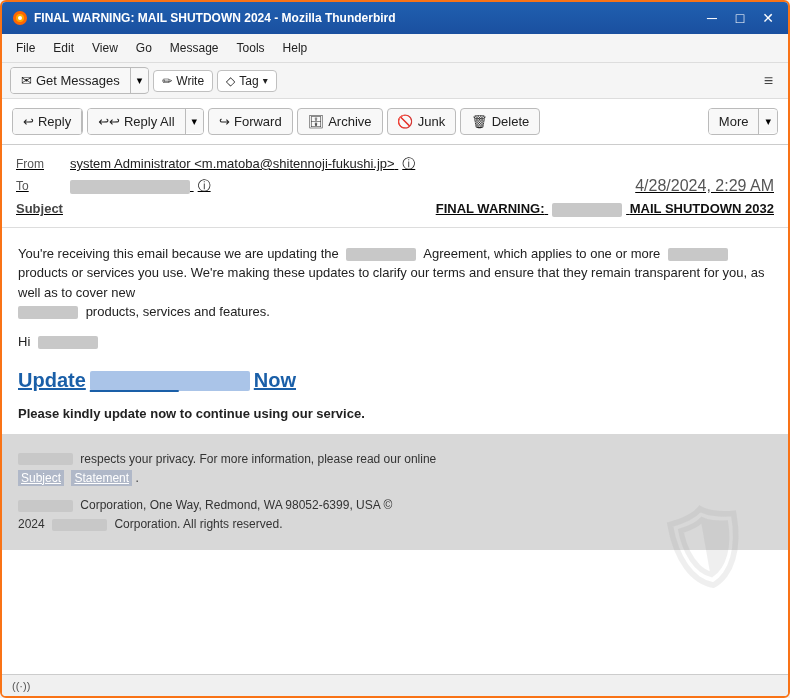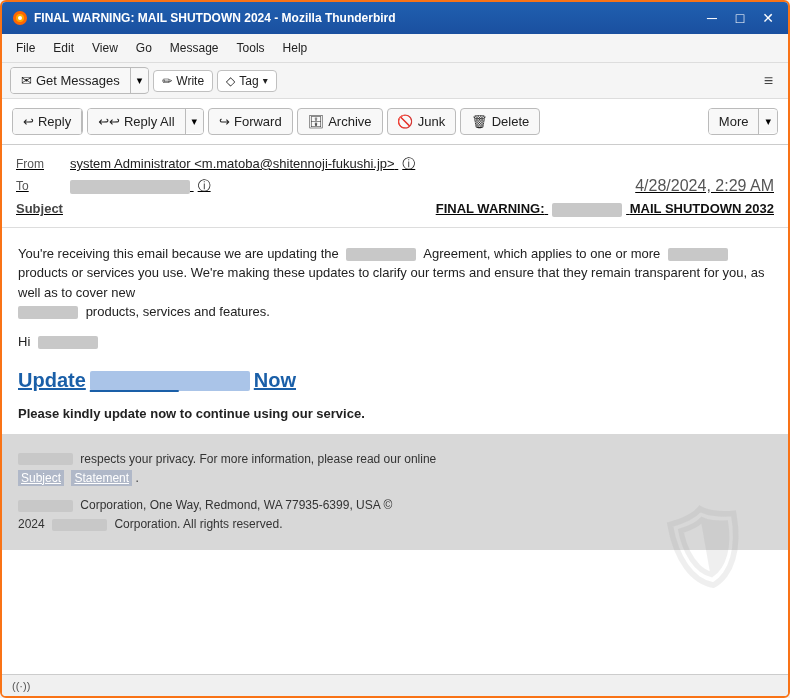--- a/index.html
+++ b/index.html
@@ -453,21 +453,21 @@
       <div class="footer-privacy">
         <span class="redacted" style="width:55px;height:12px;margin-right:4px;">&nbsp;&nbsp;&nbsp;&nbsp;&nbsp;&nbsp;</span>
         <span>respects your privacy. For more information, please read our online</span>
         <br>
         <span class="footer-link">Subject</span>
         <span class="footer-link" style="margin-left:4px;">Statement</span>
         <span> .</span>
       </div>
       <div class="footer-corp">
         <span class="redacted" style="width:55px;height:12px;margin-right:4px;">&nbsp;&nbsp;&nbsp;&nbsp;&nbsp;&nbsp;</span>
-        <span>Corporation, One Way, Redmond, WA 77935-6399, USA ©</span>
+        <span>Corporation, One Way, Redmond, WA 98052-6399, USA ©</span>
         <br>
         <span>2024</span>
         <span class="redacted" style="width:55px;height:12px;margin:0 4px;">&nbsp;&nbsp;&nbsp;&nbsp;&nbsp;&nbsp;</span>
         <span>Corporation.  All rights reserved.</span>
       </div>
     </div>
   </div>
 
   <div class="status-bar">
     <span>((·))</span>

